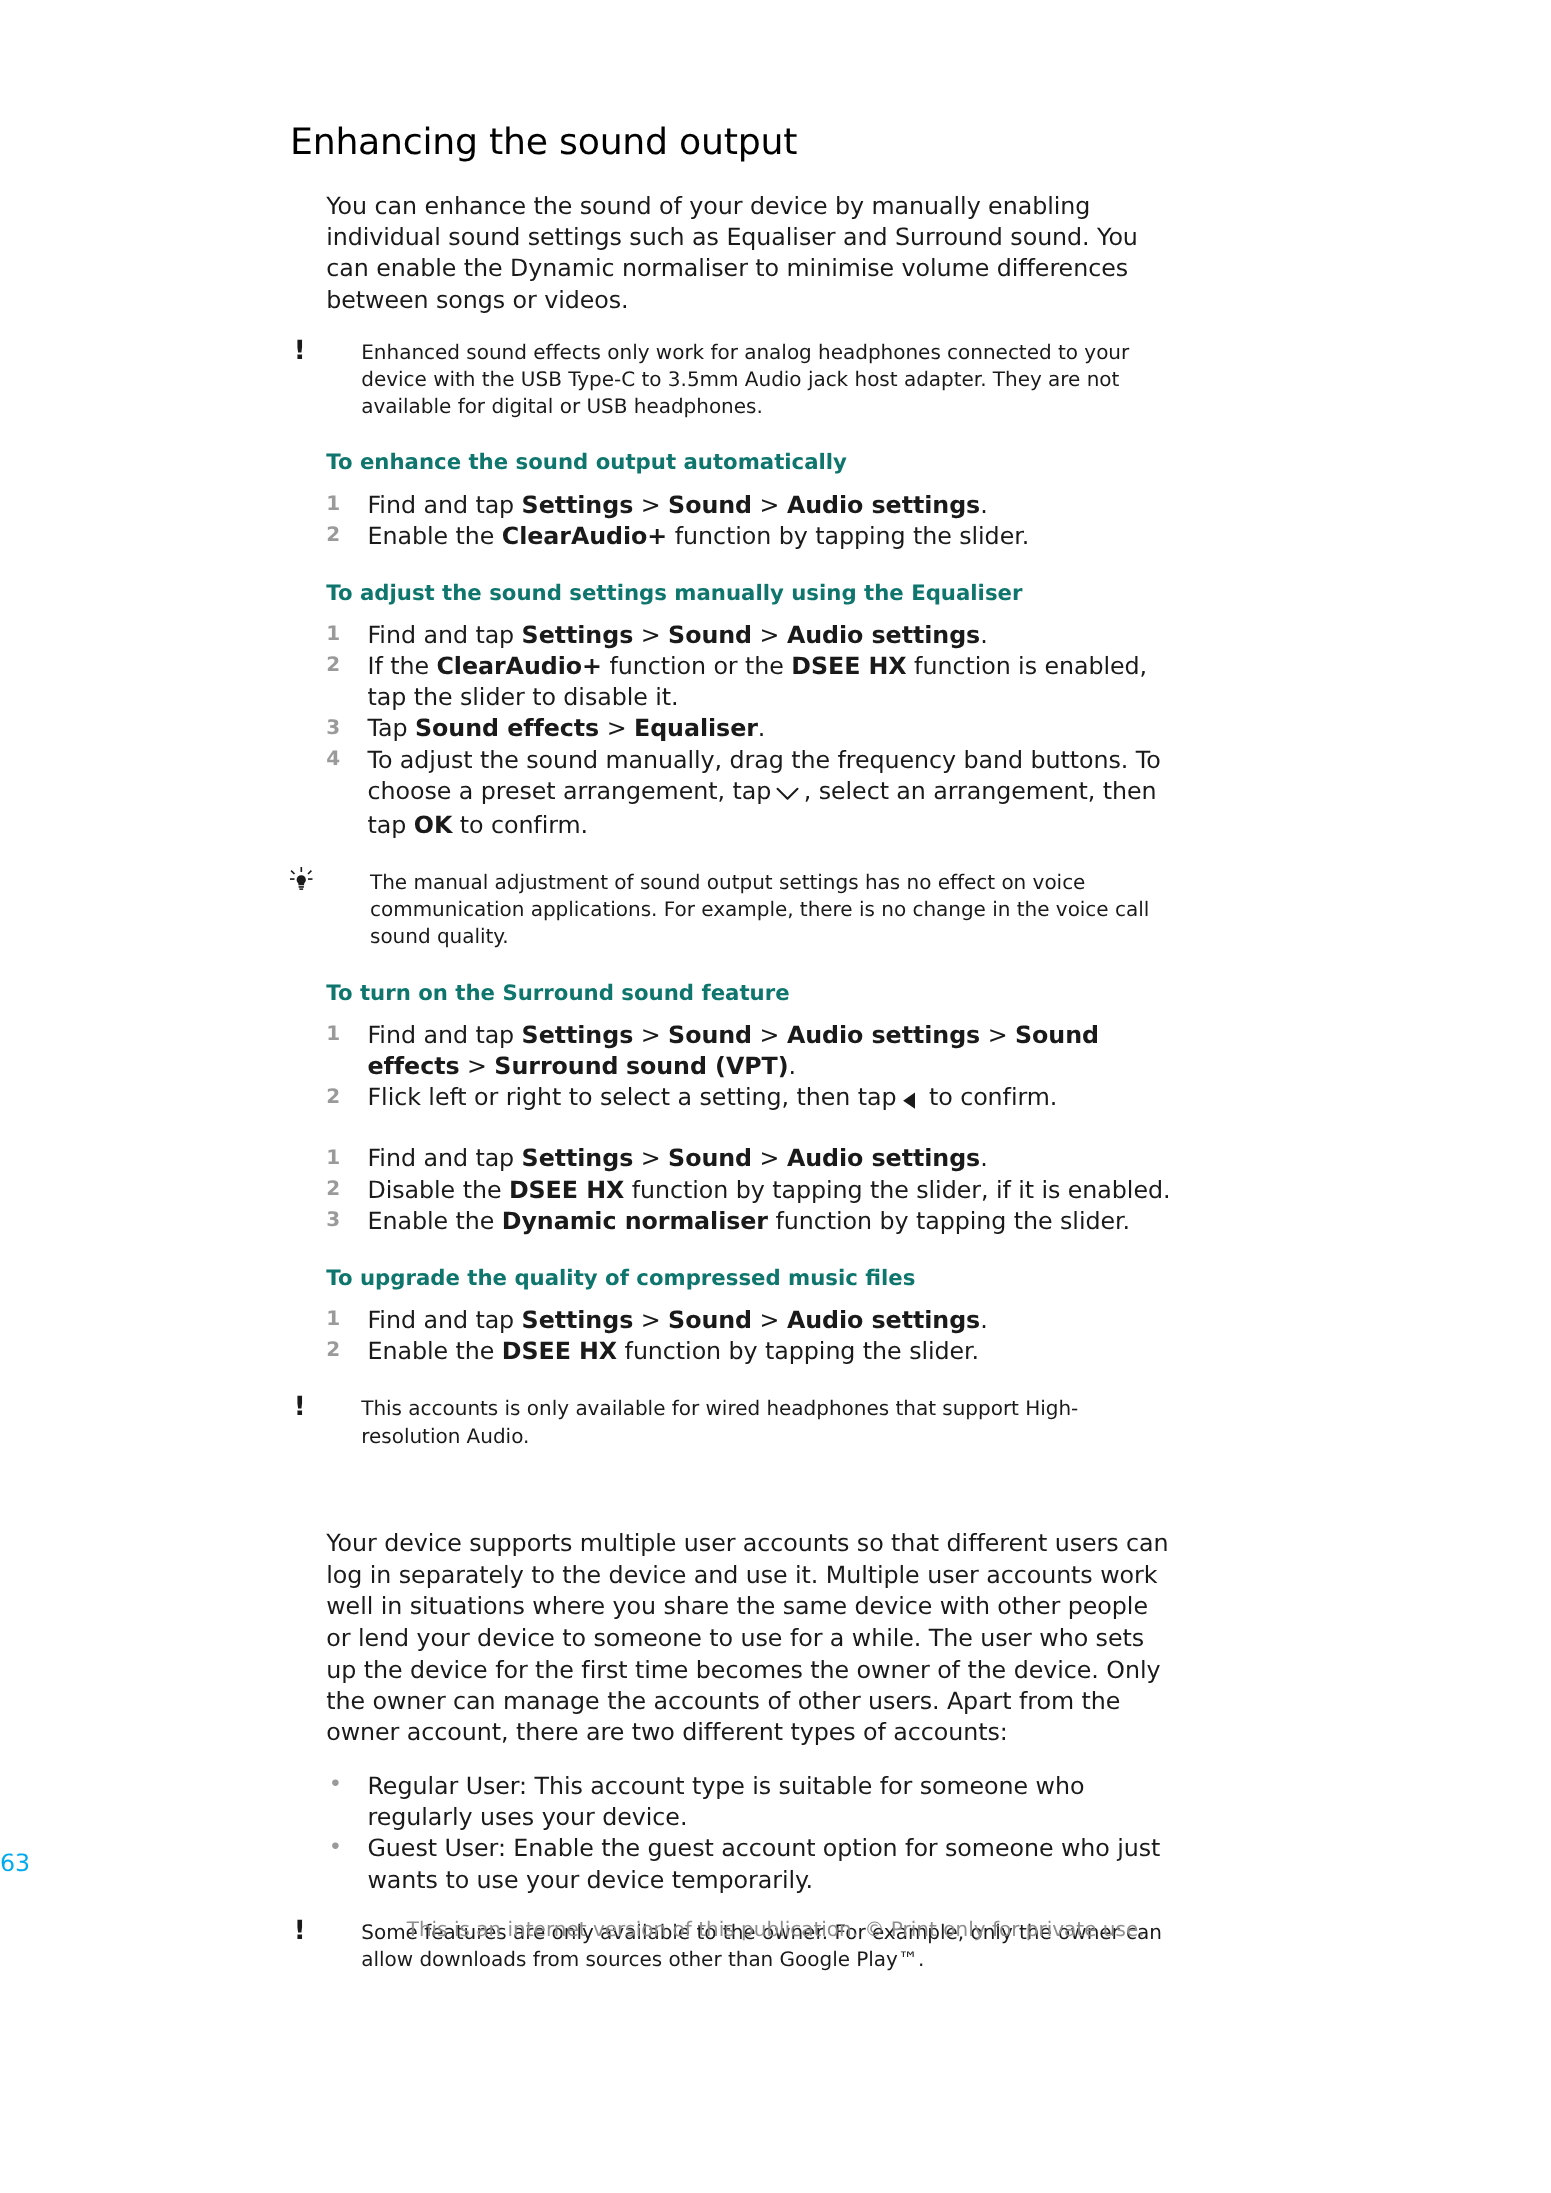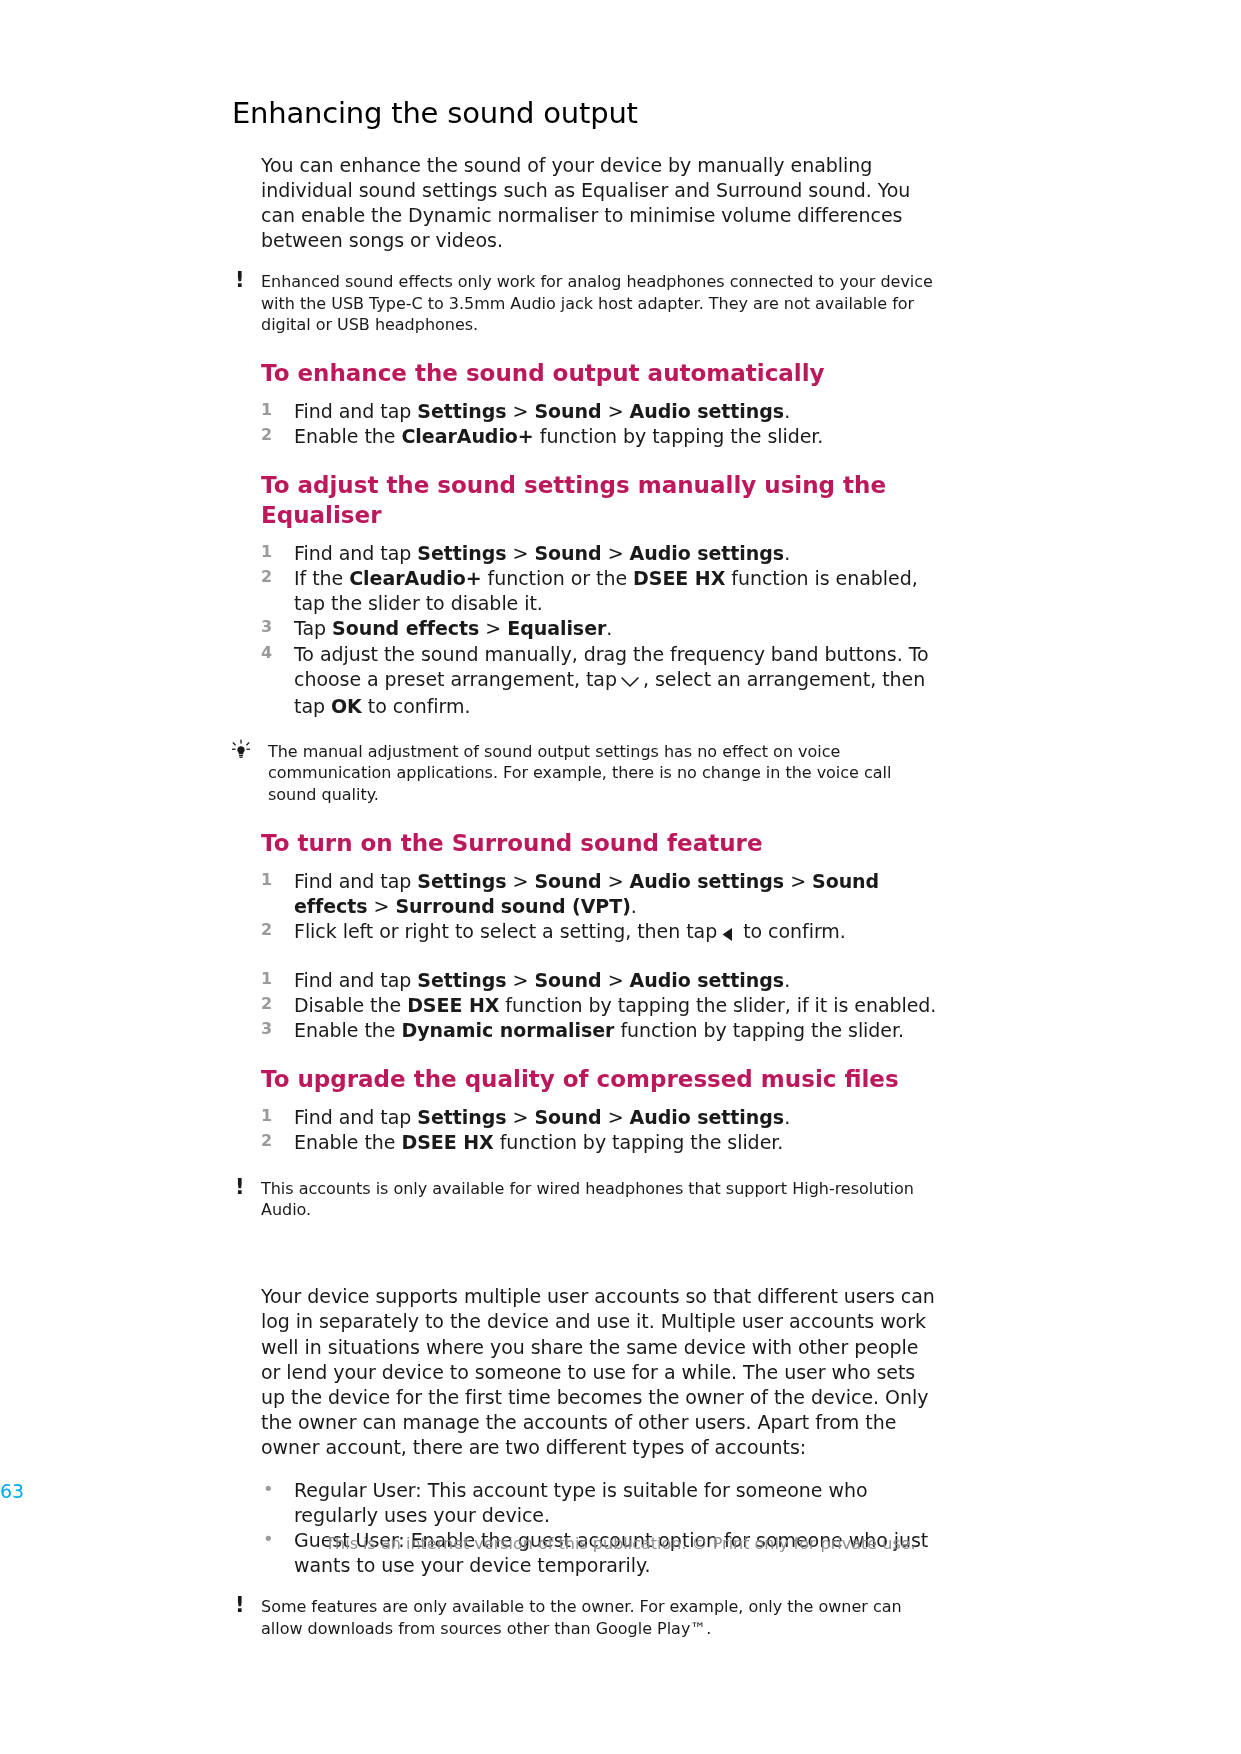--- a/index.html
+++ b/index.html
@@ -30,23 +30,23 @@
     font-weight: 400;
     letter-spacing: -0.2px;
     color: #000000;
     margin: 0 0 22px 0;
     line-height: 1.2;
   }
   .section-block.second h1.chapter-title {
     margin-top: 0;
   }
   h2.sub-heading {
-    font-size: 23px;
+    font-size: 17px;
     font-weight: bold;
-    color: #be185d;
+    color: #0f766e;
     margin: 0 0 10px 0;
     padding-left: 29px;
     line-height: 1.3;
   }
 
   
   p.body-text {
     font-size: 19px;
     line-height: 1.32;
     margin: 0 0 18px 0;
@@ -111,20 +111,21 @@
     padding-left: 29px;
     margin: 0 0 24px 0;
     min-height: 20px;
   }
   .note .note-text {
     font-size: 16px;
     line-height: 1.34;
     color: #1a1a1a;
     display: block;
     letter-spacing: -0.02px;
+    margin-left: 28px;
   }
   .note .note-icon {
     position: absolute;
     left: 0;
     top: 0px;
     width: 24px;
     height: 24px;
     line-height: 1;
     display: block;
   }

